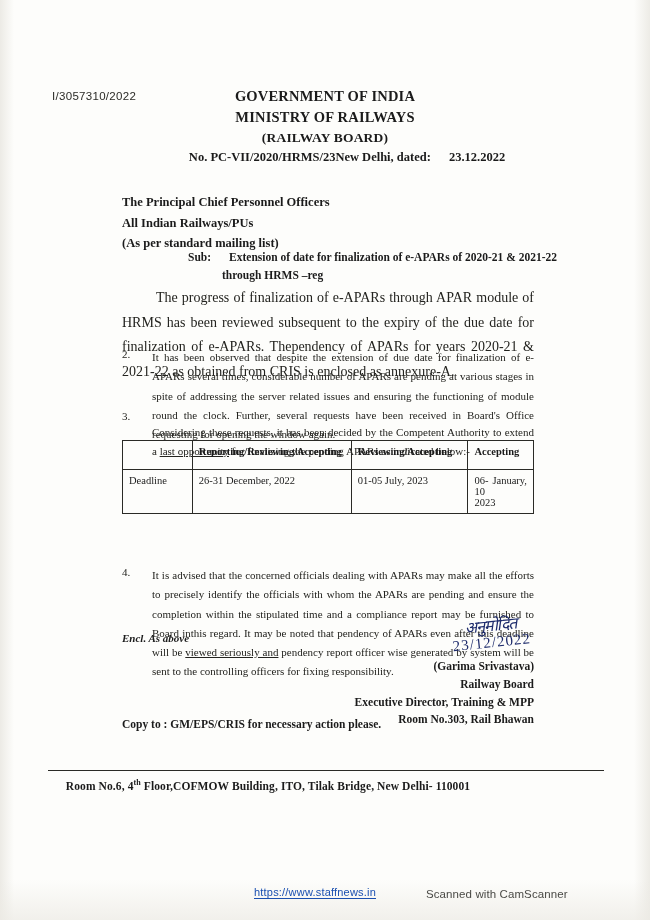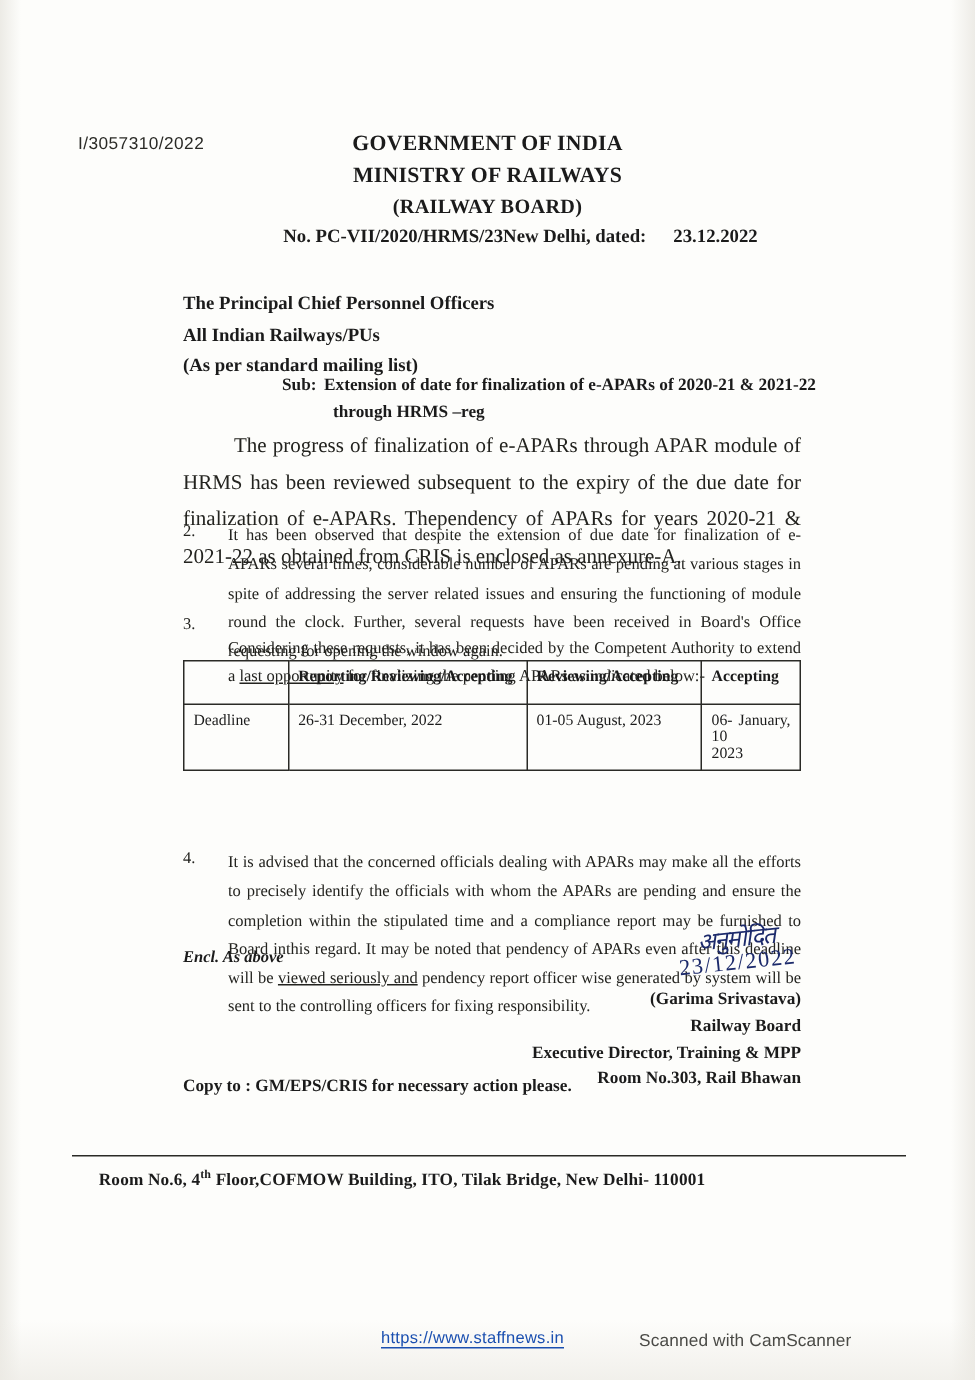--- a/index.html
+++ b/index.html
@@ -115,21 +115,21 @@
 
   .subject {
     position: absolute;
     top: 248px;
     left: 188px;
     width: 400px;
     font-size: 11.5px;
     font-weight: bold;
     line-height: 1.6;
   }
-  .subject .sub-label { margin-right: 5px; }
+  .subject .sub-label { margin-right: 18px; }
 
   .para {
     position: absolute;
     left: 122px;
     width: 412px;
     font-size: 14px;
     line-height: 1.75;
     text-align: justify;
     color: #23231f;
   }
@@ -337,21 +337,21 @@
         <th style="width:70px"></th>
         <th style="width:148px">Reporting/Reviewing/Accepting</th>
         <th style="width:110px">Reviewing/Accepting</th>
         <th>Accepting</th>
       </tr>
     </thead>
     <tbody>
       <tr>
         <td>Deadline</td>
         <td>26-31 December, 2022</td>
-        <td>01-05 August, 2023</td>
+        <td>01-05 July, 2023</td>
         <td>
           <div class="cell-accepting-date">
             <span>06-10</span>
             <span>January,</span>
           </div>
           <div>2023</div>
         </td>
       </tr>
     </tbody>
   </table>

